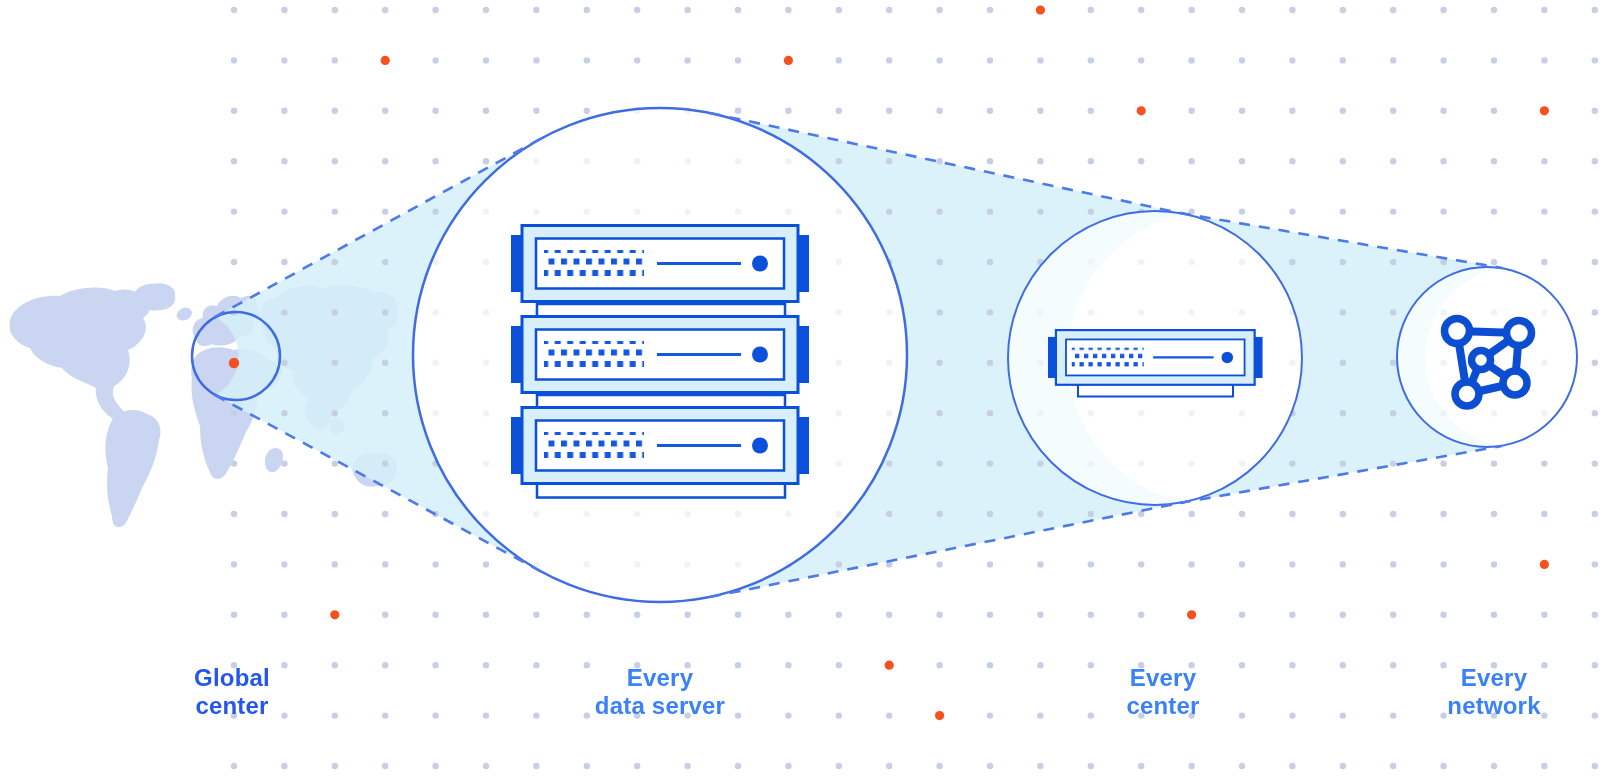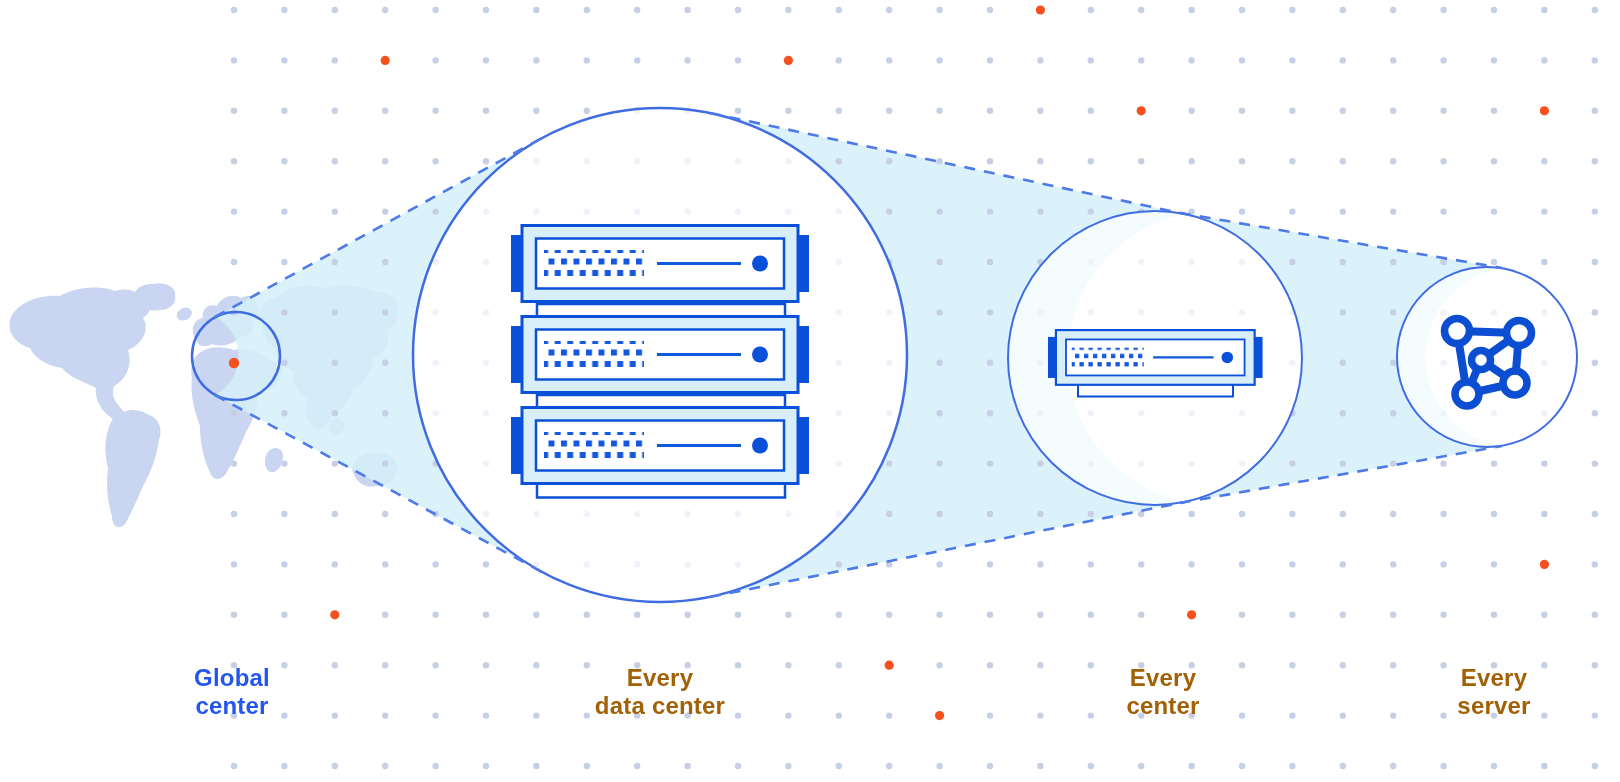--- a/index.html
+++ b/index.html
@@ -3,21 +3,21 @@
 <meta charset="utf-8">
 <style>
   html,body{margin:0;padding:0;background:#ffffff;}
   body{width:1620px;height:782px;position:relative;overflow:hidden;
        font-family:"Liberation Sans",sans-serif;}
   #stage{position:absolute;left:0;top:0;width:1620px;height:782px;border-radius:23px;}
   svg{display:block;}
   .stage-label{
     position:absolute;top:664px;transform:translateX(-50%);
     font-weight:700;font-size:24px;line-height:28px;text-align:center;
-    color:#a16207;white-space:nowrap;letter-spacing:.2px;
+    color:#3b82f6;white-space:nowrap;letter-spacing:.2px;
   }
   .stage-label.accent{color:#2456ee;}
 </style>
 </head>
 <body>
 
 <div id="stage">
 <svg width="1620" height="782" viewBox="0 0 1620 782">
   <defs>
     <pattern id="dither" width="12.5" height="23" patternUnits="userSpaceOnUse">
@@ -574,23 +574,23 @@
     </g>
   </g>
 </svg>
 
   <div class="stage-label accent" style="left:232px">
     <span>Global</span><br>
     <span>center</span>
   </div>
   <div class="stage-label" style="left:660px">
     <span>Every</span><br>
-    <span>data center</span>
+    <span>data server</span>
   </div>
   <div class="stage-label" style="left:1163px">
     <span>Every</span><br>
     <span>center</span>
   </div>
   <div class="stage-label" style="left:1494px">
     <span>Every</span><br>
-    <span>server</span>
+    <span>network</span>
   </div>
 </div>
 
 </body></html>

